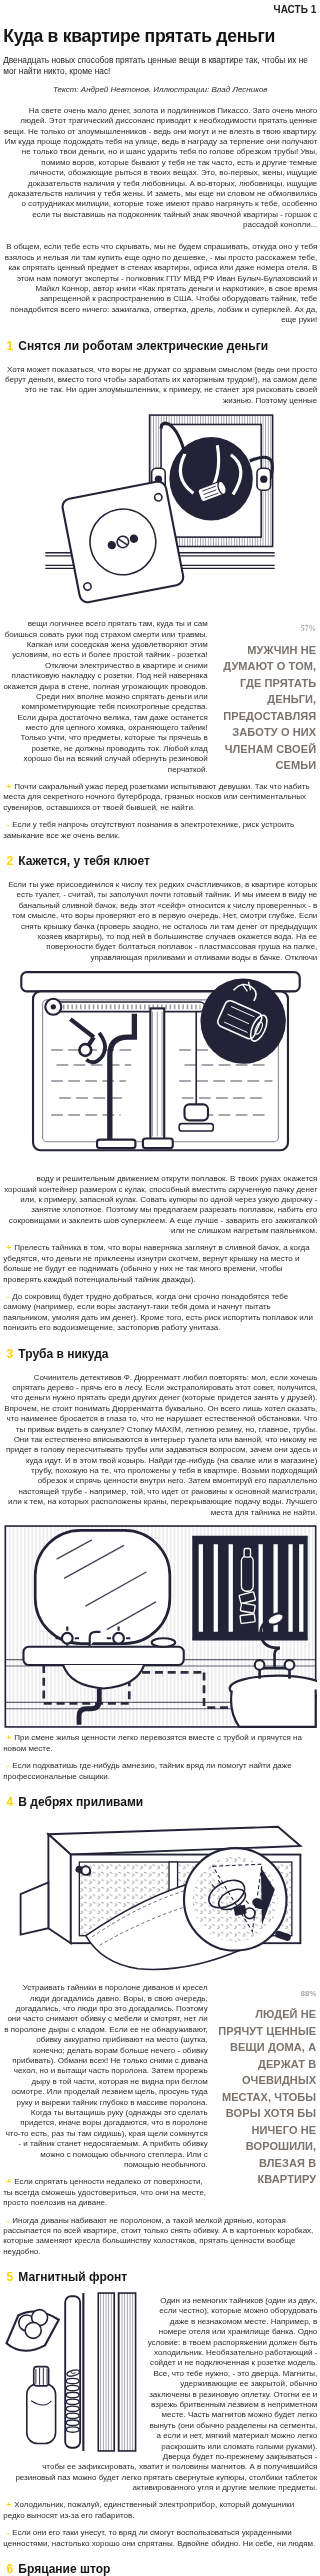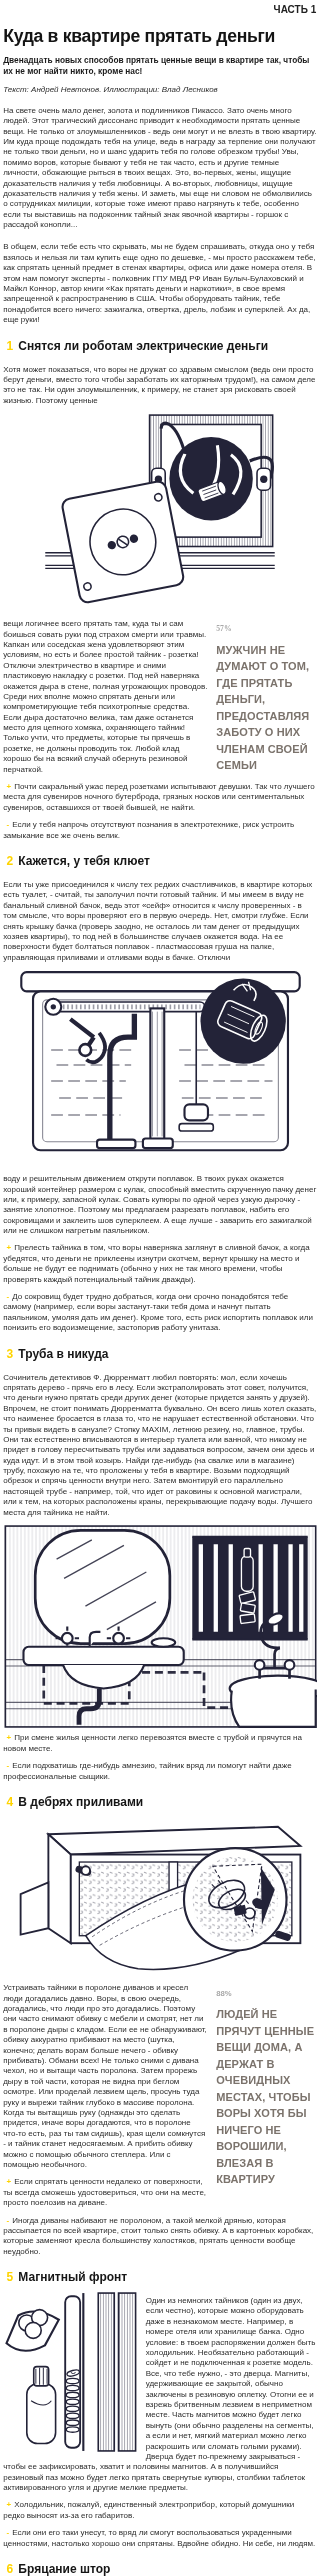--- a/index.html
+++ b/index.html
@@ -1,22 +1,22 @@
 <!DOCTYPE html>
 <html lang="ru" style="font-size:8.5px"><head>
 <meta charset="utf-8">
 <style>
   html,body{margin:0;padding:0;background:#ffffff;}
   body{width:321px;min-height:2576px;font-family:"Liberation Sans","DejaVu Sans",sans-serif;color:#2c2c2c;}
   .page{position:relative;width:321px;box-sizing:border-box;padding:3.2px 3.7px 16px 3.2px;}
   .part-label{text-align:right;font-size:10px;font-weight:bold;color:#222;padding:1.1px 1.1px 0 0;}
   h1.page-title{font-size:17.6px;line-height:1.1;font-weight:bold;color:#141414;margin:11.8px 0 8.5px;letter-spacing:-0.3px;}
-  .lead{font-size:8.3px;font-weight:bold;line-height:1.32;color:#1c1c1c;margin:0 0 8px;}
-  .credits{font-size:8px;font-style:italic;color:#2c2c2c;margin:0 0 9px;}
-  p.body{font-size:8px;line-height:1.3;margin:12px 0 7px;text-align:left;}
+  .lead{font-size:8.3px;font-weight:normal;line-height:1.32;color:#1c1c1c;margin:0 0 8px;}
+  .credits{font-size:8px;font-style:italic;color:#2c2c2c;margin:0 0 9px;text-align:center;}
+  p.body{font-size:8px;line-height:1.3;margin:12px 0 7px;text-align:right;}
   h2.sec{font-size:12px;font-weight:bold;color:#161616;margin:13px 0 6.4px;clear:both;}
   h2.sec .num{color:#ffd400;margin:0 5.3px 0 3.2px;}
   .bullet{font-size:8px;line-height:1.3;margin:0 0 7px;}
   .marker{font-weight:bold;color:#ffd400;margin:0 3.2px 0 3.2px;}
   .pullquote{float:right;width:100px;margin:5.3px 1.1px 5.3px 8.5px;}
   .pq-percent{font-size:7.7px;font-weight:bold;color:#a8a8a8;margin:0 0 7.5px;}
   .pq-text{font-size:11px;font-weight:bold;color:#7b736c;line-height:1.5;letter-spacing:0.1px;}
   figure{margin:2.1px auto 5.3px;padding:0;clear:both;}
   figure.fig-left{float:left;clear:none;margin:1.1px 7.5px 3.2px 0;}
   figure svg{display:block;}
@@ -84,21 +84,21 @@
   </figure>
 
   <p class="body">
     <span class="pullquote" style="display:block;">
       <span class="pq-percent" style="display:block;font-family:Liberation Serif, serif;">57%</span>
       <span class="pq-text" style="display:block;">МУЖЧИН НЕ ДУМАЮТ О ТОМ, ГДЕ ПРЯТАТЬ ДЕНЬГИ, ПРЕДОСТАВЛЯЯ ЗАБОТУ О НИХ ЧЛЕНАМ СВОЕЙ СЕМЬИ</span>
     </span>
     <span>вещи логичнее всего прятать там, куда ты и сам боишься совать руки под страхом смерти или травмы. Капкан или соседская жена удовлетворяют этим условиям, но есть и более простой тайник - розетка! Отключи электричество в квартире и сними пластиковую накладку с розетки. Под ней наверняка окажется дыра в стене, полная угрожающих проводов. Среди них вполне можно спрятать деньги или компрометирующие тебя психотропные средства. Если дыра достаточно велика, там даже останется место для цепного хомяка, охраняющего тайник! Только учти, что предметы, которые ты прячешь в розетке, не должны проводить ток. Любой клад хорошо бы на всякий случай обернуть резиновой перчаткой.</span>
   </p>
 
-  <p class="bullet"><span class="marker">+</span><span>Почти сакральный ужас перед розетками испытывают девушки. Так что лучшего места для сувениров ночного бутерброда, грязных носков или сентиментальных сувениров, оставшихся от твоей бывшей, не найти.</span></p>
+  <p class="bullet"><span class="marker">+</span><span>Почти сакральный ужас перед розетками испытывают девушки. Так что набить места для секретного ночного бутерброда, грязных носков или сентиментальных сувениров, оставшихся от твоей бывшей, не найти.</span></p>
   <p class="bullet"><span class="marker">-</span><span>Если у тебя напрочь отсутствуют познания в электротехнике, риск устроить замыкание все же очень велик.</span></p>
 
   <h2 class="sec"><span class="num">2</span><span>Кажется, у тебя клюет</span></h2>
 
   <p class="body">Если ты уже присоединился к числу тех редких счастливчиков, в квартире которых есть туалет, - считай, ты заполучил почти готовый тайник. И мы имеем в виду не банальный сливной бачок, ведь этот «сейф» относится к числу проверенных - в том смысле, что воры проверяют его в первую очередь. Нет, смотри глубже. Если снять крышку бачка (проверь заодно, не осталось ли там денег от предыдущих хозяев квартиры), то под ней в большинстве случаев окажется вода. На ее поверхности будет болтаться поплавок - пластмассовая груша на палке, управляющая приливами и отливами воды в бачке. Отключи</p>
 
   <figure class="fig-center" style="width:283px;">
     <svg viewBox="0 0 530 360" width="283" height="192">
       <g stroke="#232338" fill="none" stroke-width="3">
         <rect x="4" y="4" width="522" height="36" rx="10" stroke-width="4" fill="#ffffff"></rect>

